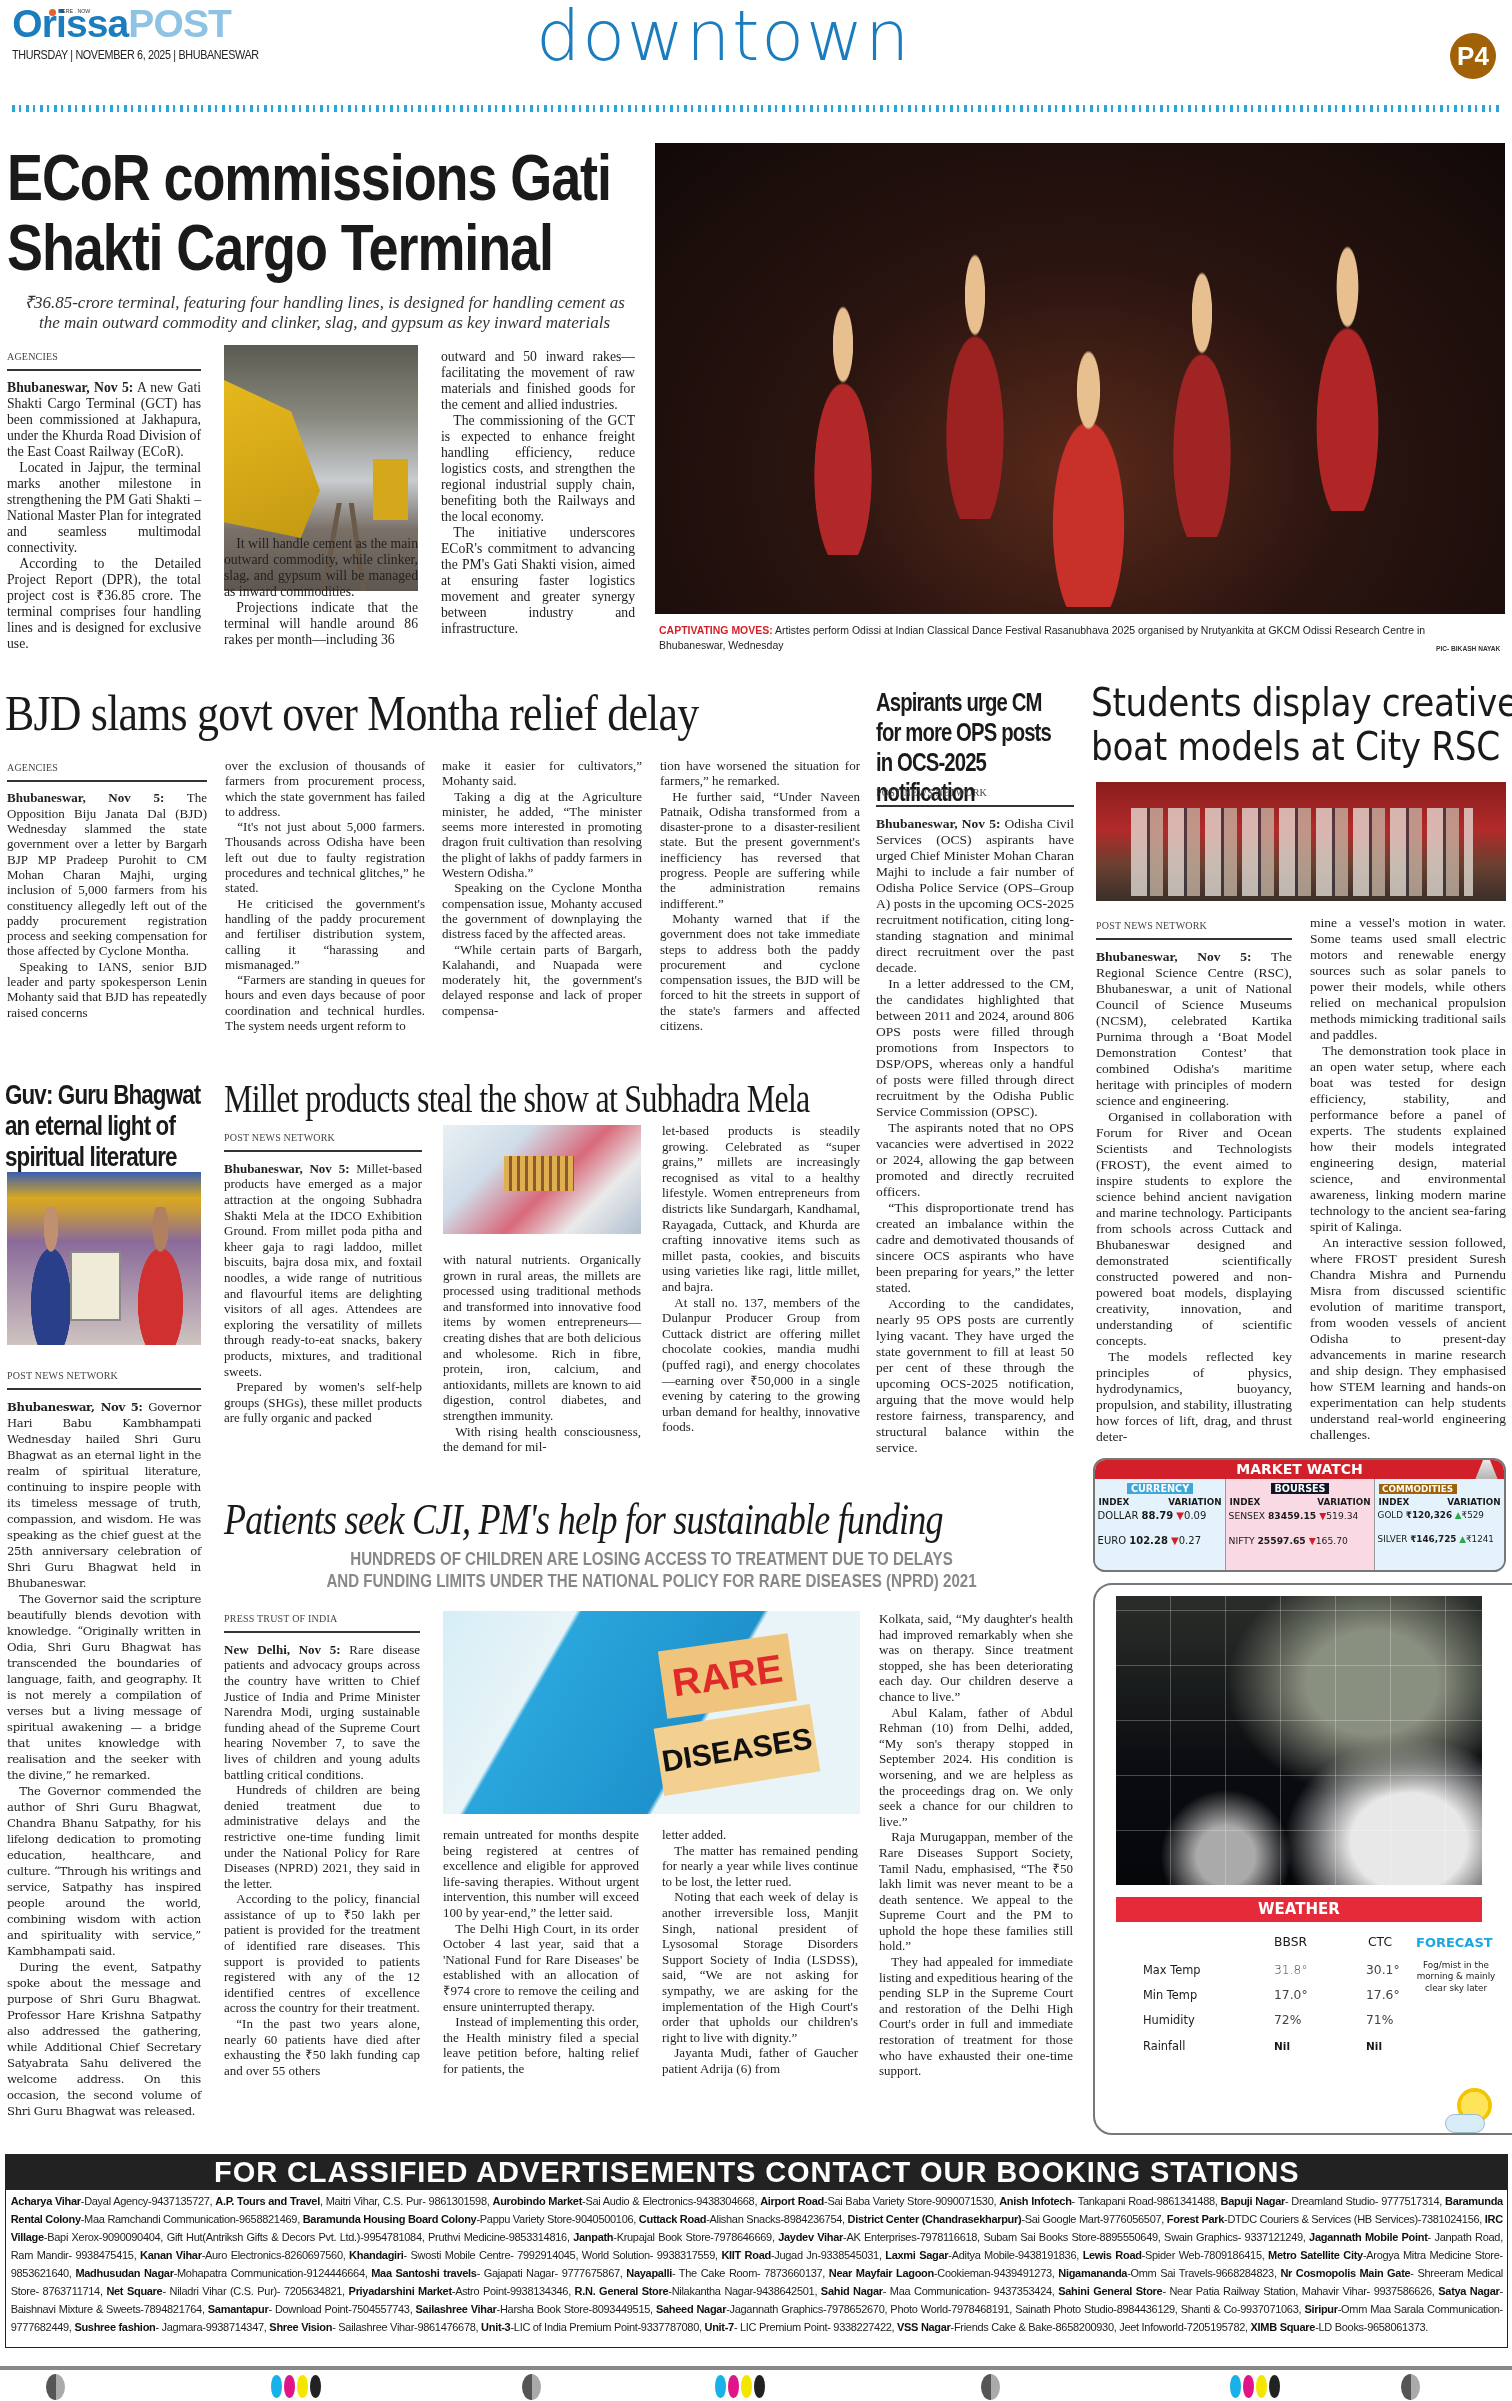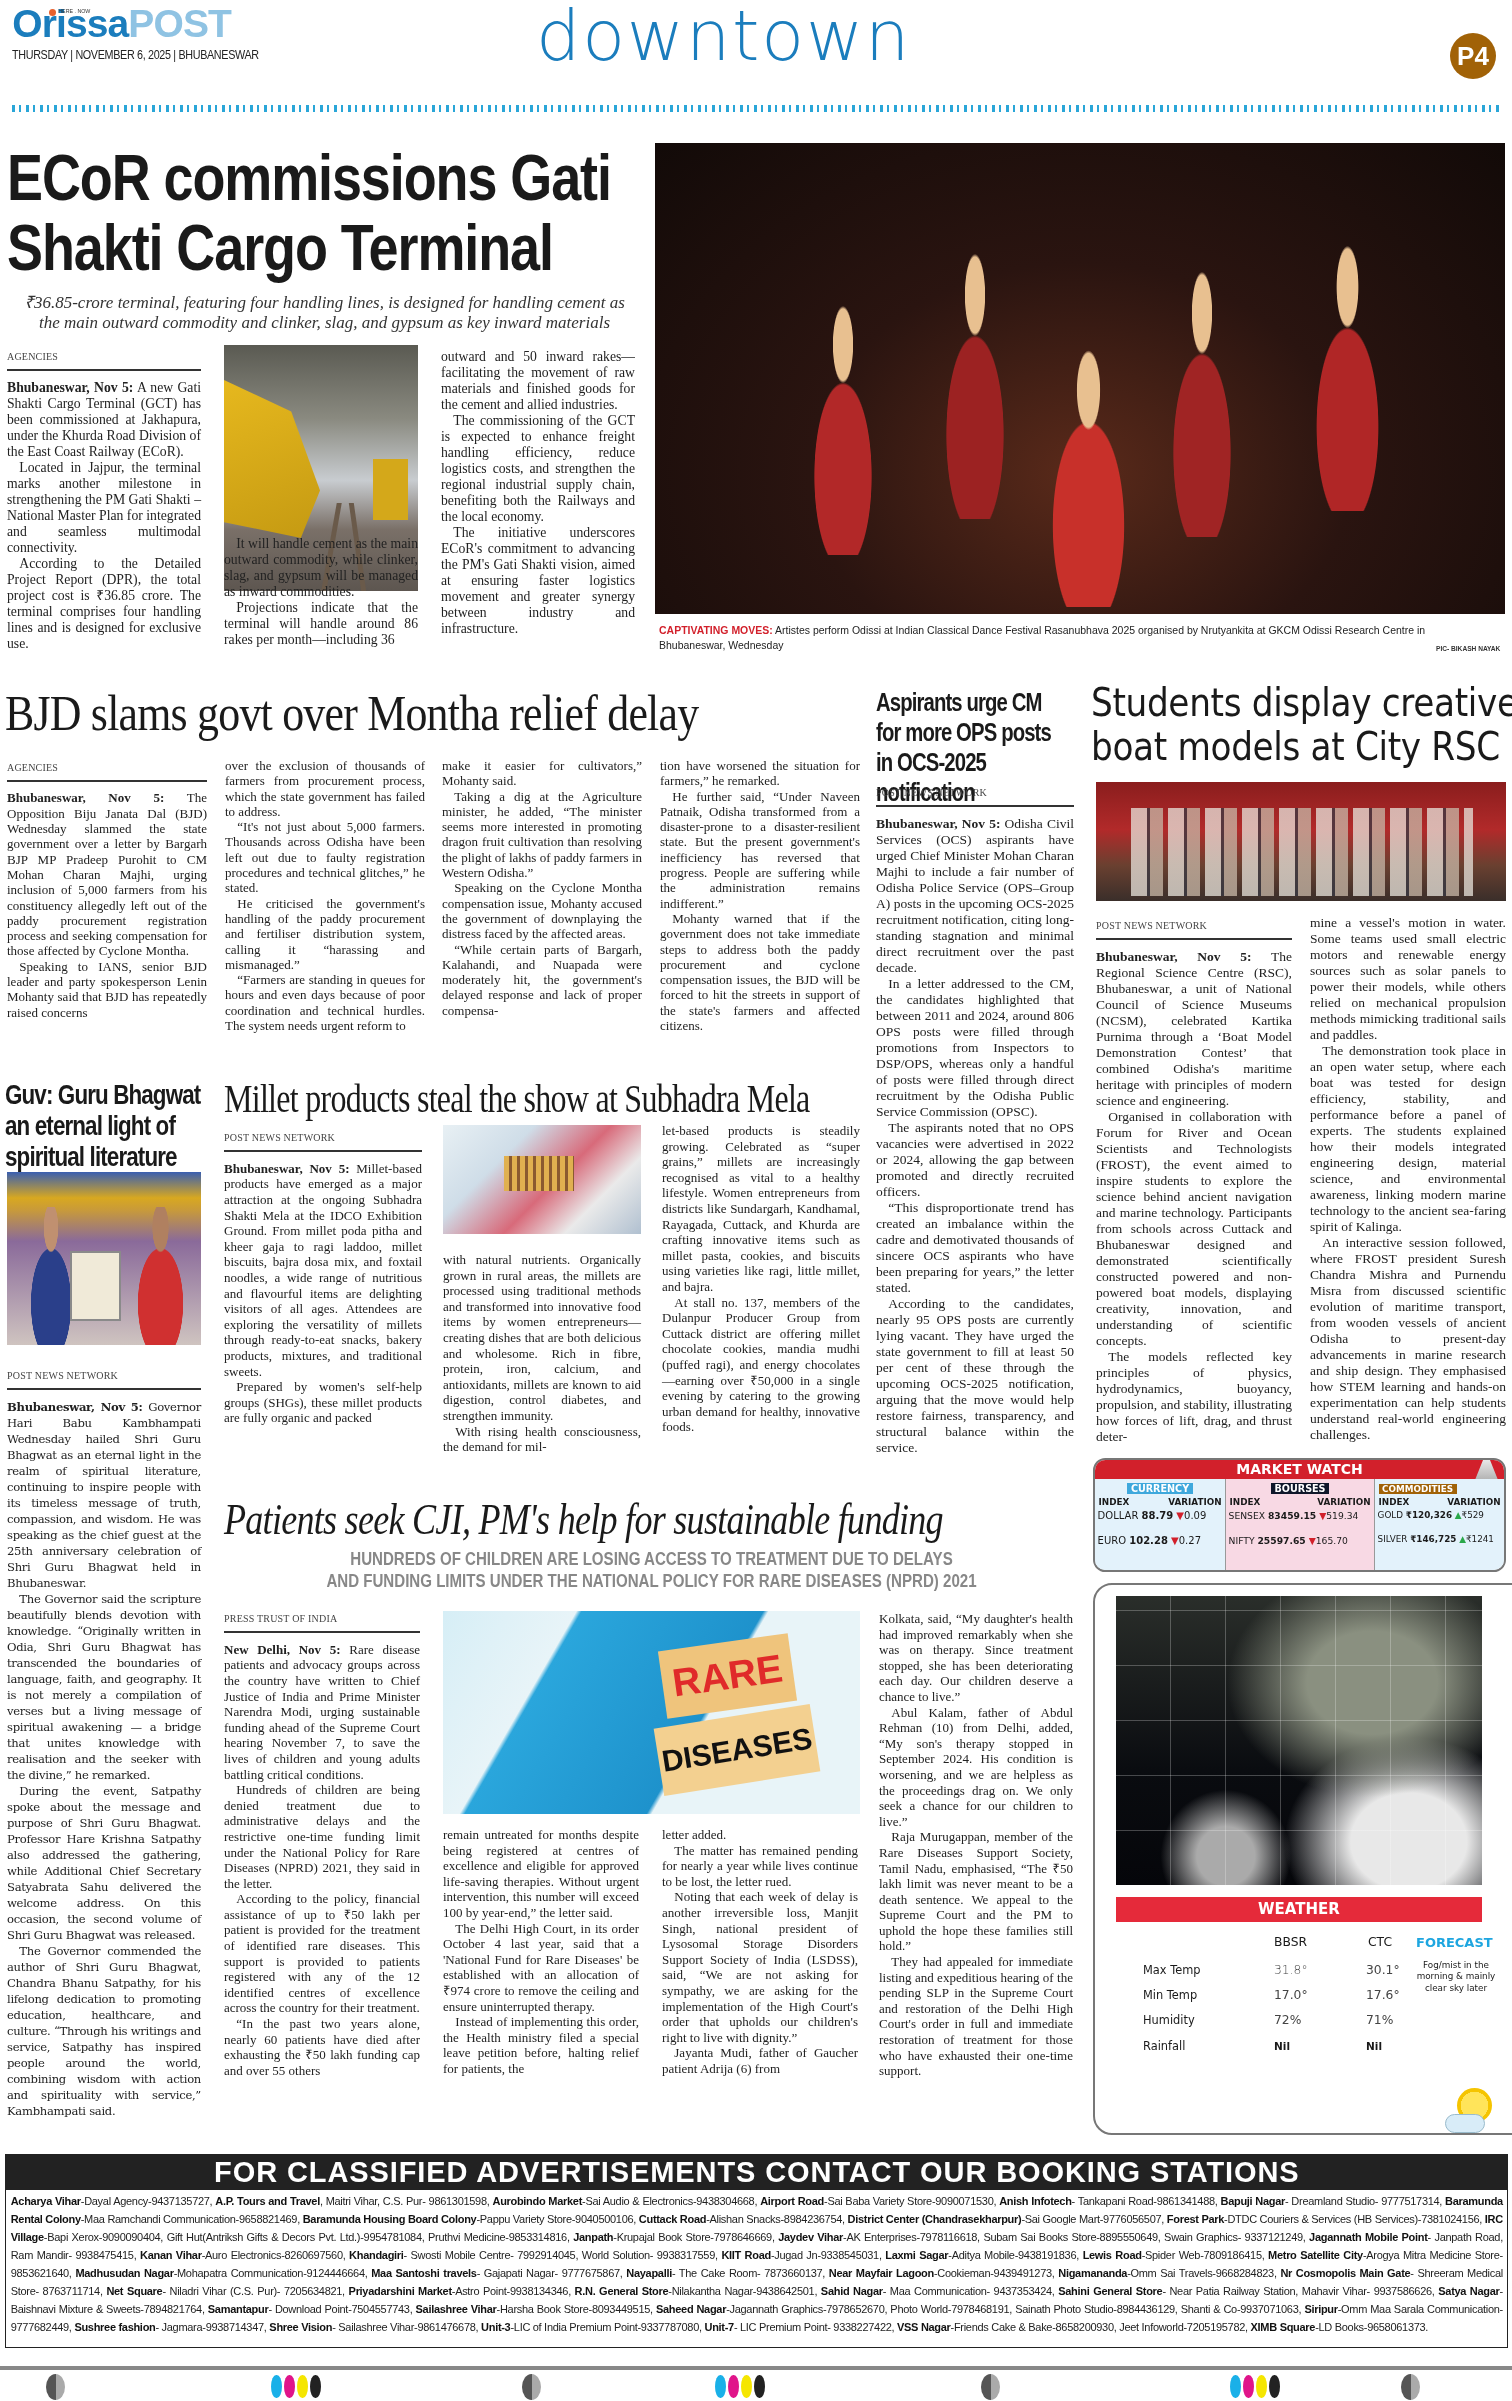--- a/index.html
+++ b/index.html
@@ -149,22 +149,22 @@
 <div class="abs hl-sans" style="left:5.3px;top:1079px;width:254px;font-size:28px;line-height:31px;letter-spacing:-1.1px;transform:scaleX(.8)">Guv: Guru Bhagwat an eternal light of spiritual literature</div>
 <div class="photo" style="left:7px;top:1172px;width:194px;height:173px;background:linear-gradient(180deg,#3a5fb0 0%,#d8a820 15%,#c89a3a 22%,#8a6a9a 40%,#cfc4c0 100%)">
   <div class="abs" style="left:8.8px;top:35px;width:70px;height:138px;background:radial-gradient(ellipse at 50% 15%,#c09070 0 14%,transparent 15%),radial-gradient(ellipse at 50% 70%,#2a3f8a 0 40%,transparent 41%)"></div>
   <div class="abs" style="left:114px;top:35px;width:79px;height:138px;background:radial-gradient(ellipse at 50% 15%,#b08060 0 14%,transparent 15%),radial-gradient(ellipse at 50% 70%,#d03030 0 40%,transparent 41%)"></div>
   <div class="abs" style="left:63px;top:79px;width:51px;height:70px;background:#f0ead8;border:2.6px solid #8a8a8a"></div>
 </div>
 <div class="col" style="left:7px;top:1368px;width:194px;font-family:'DejaVu Serif',serif;font-size:11.6px;line-height:16px;letter-spacing:-0.3px">
   <div class="byline">POST NEWS NETWORK</div>
   <p class="first"><b>Bhubaneswar, Nov 5:</b> <span>Governor Hari Babu Kambhampati Wednesday hailed Shri Guru Bhagwat as an eternal light in the realm of spiritual literature, continuing to inspire people with its timeless message of truth, compassion, and wisdom. He was speaking as the chief guest at the 25th anniversary celebration of Shri Guru Bhagwat held in Bhubaneswar.</span></p>
   <p>The Governor said the scripture beautifully blends devotion with knowledge. “Originally written in Odia, Shri Guru Bhagwat has transcended the boundaries of language, faith, and geography. It is not merely a compilation of verses but a living message of spiritual awakening — a bridge that unites knowledge with realisation and the seeker with the divine,” he remarked.</p>
+  <p>The Governor commended the author of Shri Guru Bhagwat, Chandra Bhanu Satpathy, for his lifelong dedication to promoting education, healthcare, and culture. “Through his writings and service, Satpathy has inspired people around the world, combining wisdom with action and spirituality with service,” Kambhampati said.</p>
   <p>During the event, Satpathy spoke about the message and purpose of Shri Guru Bhagwat. Professor Hare Krishna Satpathy also addressed the gathering, while Additional Chief Secretary Satyabrata Sahu delivered the welcome address. On this occasion, the second volume of Shri Guru Bhagwat was released.</p>
-  <p>The Governor commended the author of Shri Guru Bhagwat, Chandra Bhanu Satpathy, for his lifelong dedication to promoting education, healthcare, and culture. “Through his writings and service, Satpathy has inspired people around the world, combining wisdom with action and spirituality with service,” Kambhampati said.</p>
 </div>
 
 <div class="abs hl-serif" style="left:224px;top:1074px;font-size:40px;line-height:49px;white-space:nowrap;transform:scaleX(.8);transform-origin:left">Millet products steal the show at Subhadra Mela</div>
 <div class="col" style="left:224px;top:1130px;width:198px;font-size:13px;line-height:15.6px">
   <div class="byline">POST NEWS NETWORK</div>
   <p class="first"><b>Bhubaneswar, Nov 5:</b> <span>Millet-based products have emerged as a major attraction at the ongoing Subhadra Shakti Mela at the IDCO Exhibition Ground. From millet poda pitha and kheer gaja to ragi laddoo, millet biscuits, bajra dosa mix, and foxtail noodles, a wide range of nutritious and flavourful items are delighting visitors of all ages. Attendees are exploring the versatility of millets through ready-to-eat snacks, bakery products, mixtures, and traditional sweets.</span></p>
   <p>Prepared by women's self-help groups (SHGs), these millet products are fully organic and packed</p>
 </div>
 <div class="photo" style="left:443px;top:1125px;width:198px;height:109px;background:linear-gradient(135deg,#e8f0f4 0%,#cfdde8 30%,#d86a7a 55%,#eaeaea 75%,#b0c0d0 100%)">
   <div class="abs" style="left:61px;top:31px;width:70px;height:35px;background:repeating-linear-gradient(90deg,#e0b050 0 5.3px,#8a5a30 5.3px 8px)"></div>

